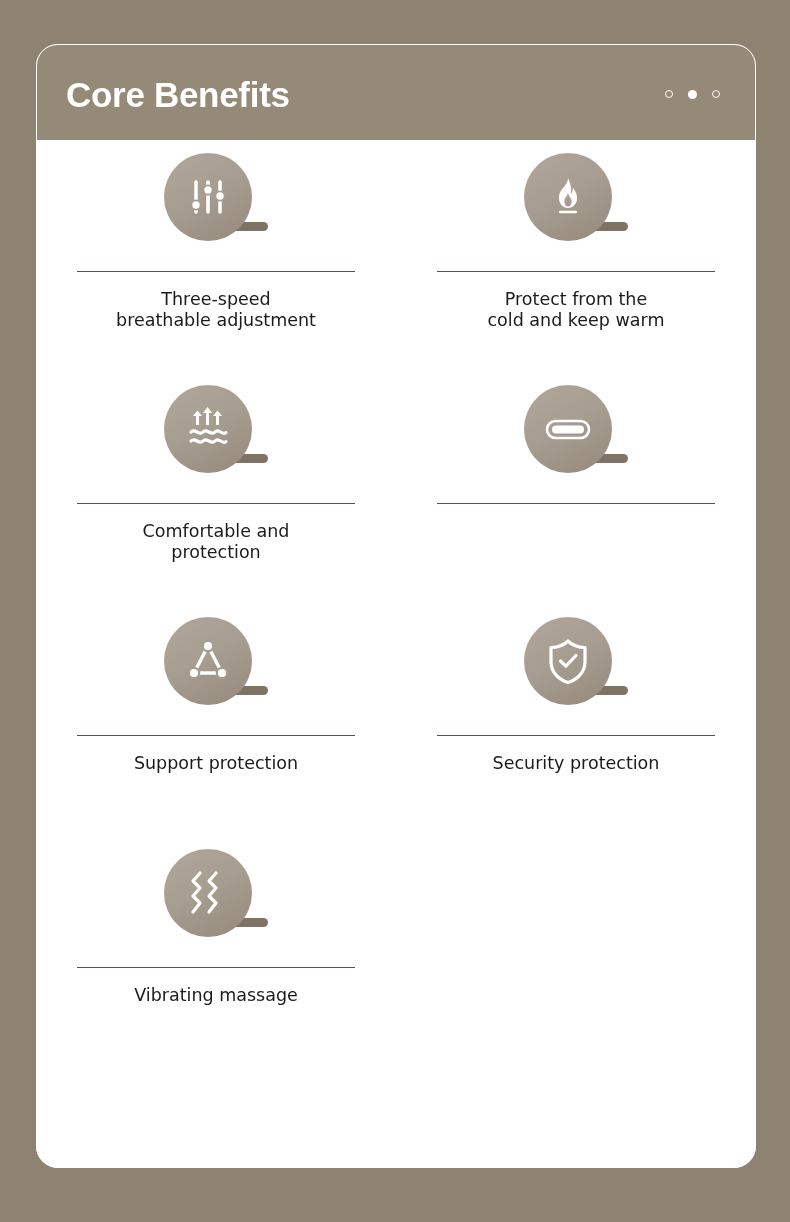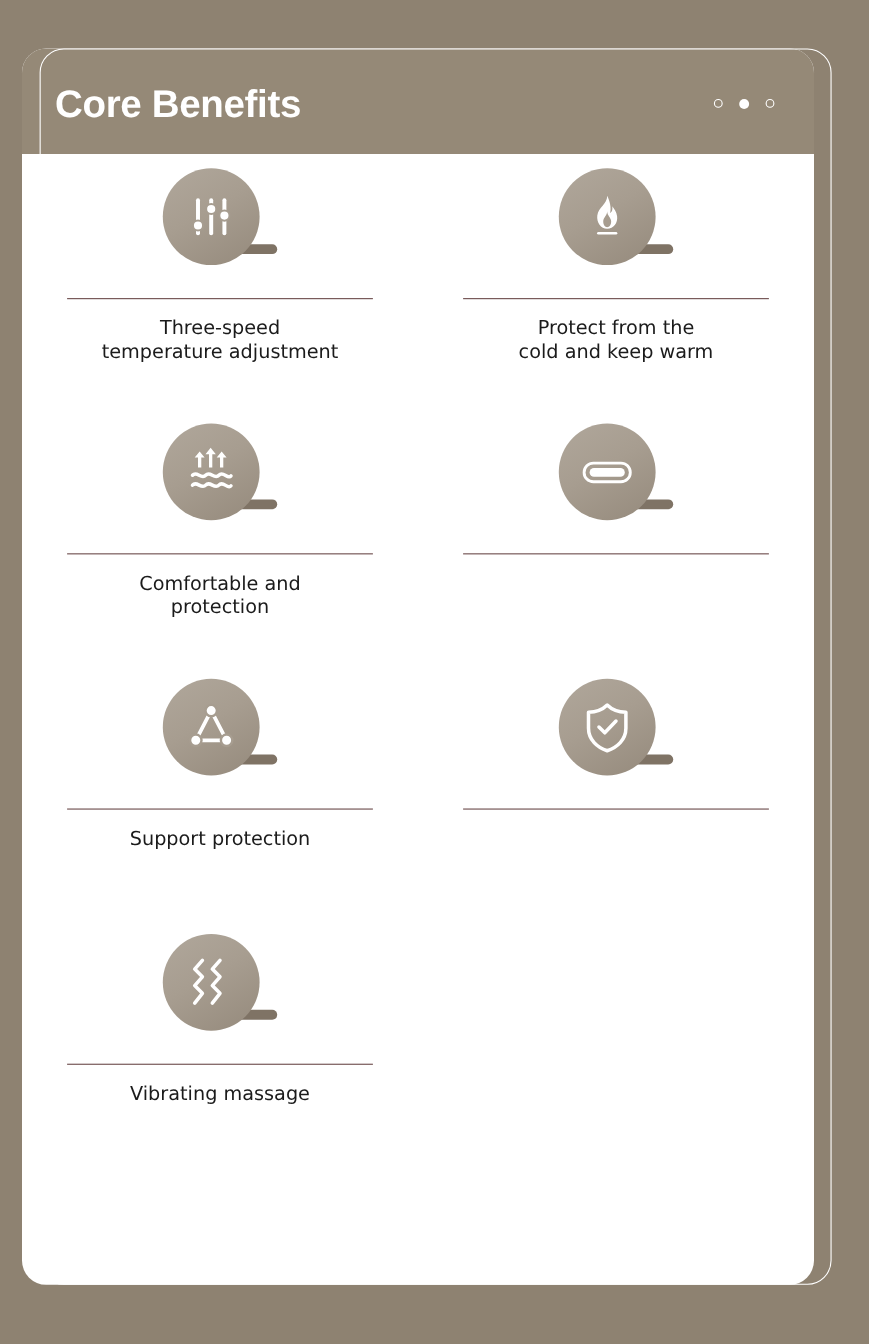--- a/index.html
+++ b/index.html
@@ -17,21 +17,21 @@
   .page {
     position: relative;
     width: 790px;
     height: 1222px;
     background: #8e8271;
   }
 
   
   .card {
     position: absolute;
-    left: 20px;
+    left: 36px;
     top: 44px;
     width: 720px;
     height: 1124px;
     border-radius: 22px;
     background: #ffffff;
     box-sizing: border-box;
     overflow: hidden;
   }
   
   .card-outline {
@@ -189,21 +189,21 @@
                 <line x1="37" y1="10" x2="37" y2="40"></line>
               </g>
               <circle cx="13" cy="33" r="4.6" fill="#ffffff" stroke="#a79d90" stroke-width="1.8"></circle>
               <circle cx="25" cy="18" r="4.6" fill="#ffffff" stroke="#a79d90" stroke-width="1.8"></circle>
               <circle cx="37" cy="24" r="4.6" fill="#ffffff" stroke="#a79d90" stroke-width="1.8"></circle>
             </svg>
           </div>
         </div>
         <div class="divider"></div>
         <div class="cell-label">Three-speed
-temperature adjustment</div>
+breathable adjustment</div>
       </div>
 
       <div class="cell">
         <div class="icon-wrap">
           <div class="icon-tail"></div>
           <div class="icon-circle">
             <svg width="50" height="50" viewBox="0 0 50 50">
               <path d="M25 6 C25 14 17 16 16 24 C15.2 30.4 19.2 36 25 36 C30.8 36 34.8 30.8 34 24.6 C33.5 20.6 31.6 18.4 29.6 15.6 C30.2 19.6 28.8 21.4 27.6 21.6 C29 17 27.2 10.6 25 6 Z" fill="#ffffff"></path>
               <path d="M25 20 C25 24 21.6 25.4 21.4 29 C21.2 32.4 23 34.6 25 34.6 C27 34.6 28.8 32.4 28.6 29 C28.4 25.6 25 24 25 20 Z" fill="#a79d90"></path>
               <line x1="17" y1="40" x2="33" y2="40" stroke="#ffffff" stroke-width="2.4" stroke-linecap="round"></line>
@@ -274,20 +274,21 @@
         <div class="icon-wrap">
           <div class="icon-tail"></div>
           <div class="icon-circle">
             <svg width="52" height="52" viewBox="0 0 52 52">
               <path d="M26 6 C21 11 14 12.5 9 12.5 L9 27 C9 37.5 17 44.5 26 47.5 C35 44.5 43 37.5 43 27 L43 12.5 C38 12.5 31 11 26 6 Z" fill="none" stroke="#ffffff" stroke-width="3.2" stroke-linejoin="round"></path>
               <path d="M18.5 26 L23.8 31.2 L34 20.5" fill="none" stroke="#ffffff" stroke-width="3.2" stroke-linecap="round" stroke-linejoin="round"></path>
             </svg>
           </div>
         </div>
         <div class="divider"></div>
+        <div class="cell-label">Security protection</div>
       </div>
 
       <div class="cell">
         <div class="icon-wrap">
           <div class="icon-tail"></div>
           <div class="icon-circle">
             <svg width="52" height="52" viewBox="0 0 52 52">
               <g stroke="#ffffff" stroke-width="3.2" fill="none" stroke-linecap="round" stroke-linejoin="round">
                 <path d="M18 6 L11 14 L18 21 L11 29 L18 36 L11 45"></path>
                 <path d="M34 6 L27 14 L34 21 L27 29 L34 36 L27 45"></path>

